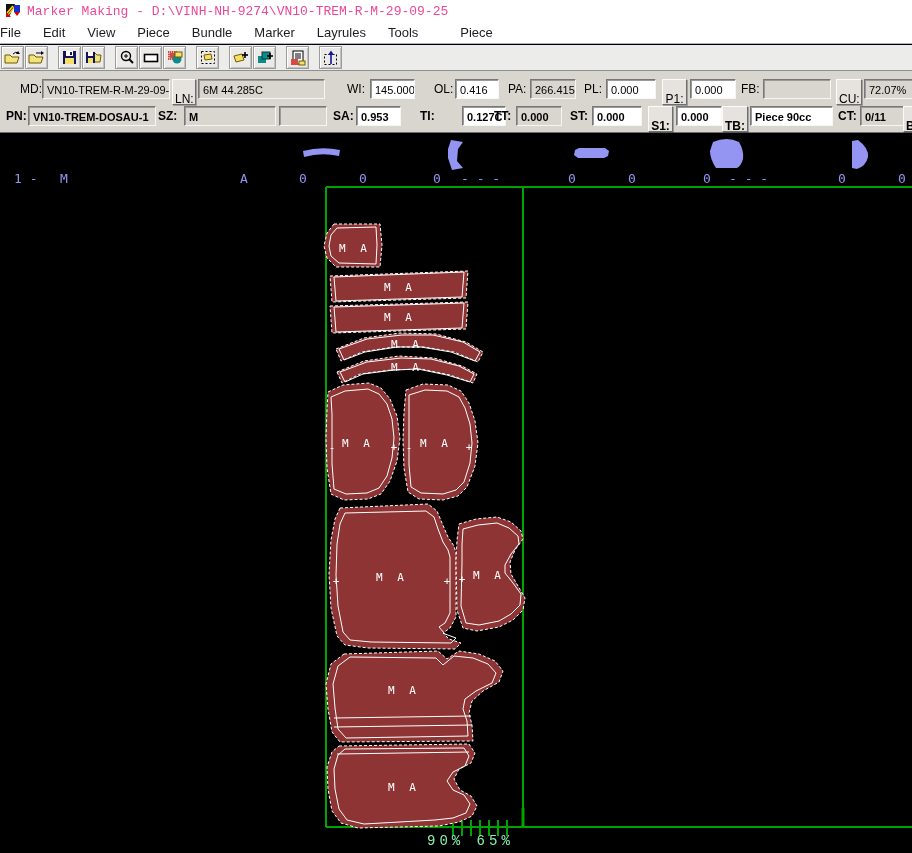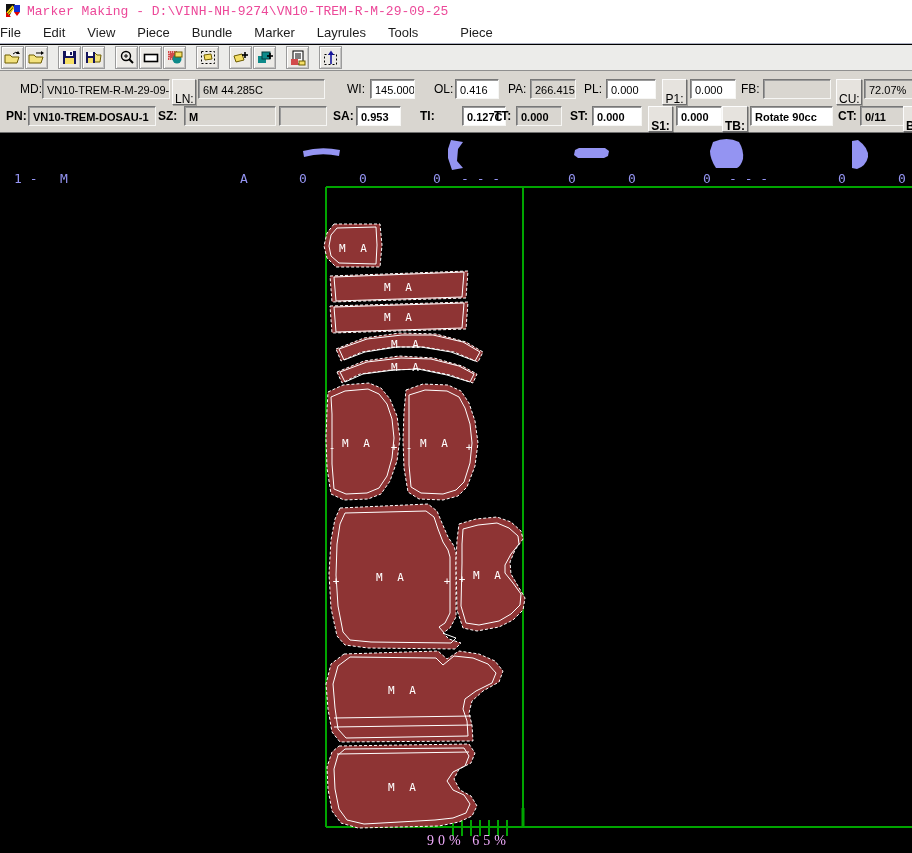--- a/index.html
+++ b/index.html
@@ -32,22 +32,22 @@
         white-space:nowrap;overflow:hidden;}
   .fbox.gray{background:#d9d6d0;}
   .fbtn{position:absolute;height:21px;font-size:12px;color:#000;background:#e6e3de;
         border:1px solid;border-color:#fcfcfc #6e6e6e #6e6e6e #fcfcfc;
         box-shadow:1px 1px 0 rgba(0,0,0,.25);padding:12px 2px;text-align:center;}
   .r1{top:8px;margin-left:14px;} .r2{top:35px;font-weight:bold;}
   
   .canvas{position:absolute;left:0;top:133px;width:912px;height:720px;background:#000;}
   .cv-txt{position:absolute;font-family:"DejaVu Sans Mono",monospace;font-size:13px;
           color:#9494f2;white-space:pre;}
-  .eff{position:absolute;left:427px;top:700px;font-family:Liberation Serif, serif;
-       font-size:14px;letter-spacing:4px;color:#f0abfc;}
+  .eff{position:absolute;left:427px;top:700px;font-family:Liberation Mono, monospace;
+       font-size:14px;letter-spacing:4px;color:#86efac;}
   svg text{font-family:"DejaVu Sans Mono",monospace;}
 </style>
 </head>
 <body>
 
 <div class="window">
 
   <div class="titlebar">
     <svg width="16" height="16" viewBox="0 0 16 16">
       <polygon points="1,1 10,1 4,14 1,14" fill="#111"></polygon>
@@ -194,21 +194,21 @@
     <span class="fbox r2" style="left:356px;width:45px">0.953</span>
     <span class="flabel r2" style="left:420px">TI:</span>
     <span class="fbox r2" style="left:462px;width:44px">0.127C</span>
     <span class="flabel r2" style="left:494px">TT:</span>
     <span class="fbox gray r2" style="left:516px;width:46px">0.000</span>
     <span class="flabel r2" style="left:570px">ST:</span>
     <span class="fbox r2" style="left:592px;width:50px">0.000</span>
     <button class="fbtn r2" style="left:648px;width:25px">S1:</button>
     <span class="fbox r2" style="left:676px;width:46px">0.000</span>
     <button class="fbtn r2" style="left:722px;width:26px">TB:</button>
-    <span class="fbox r2" style="left:750px;width:83px">Rotate 90cc</span>
+    <span class="fbox r2" style="left:750px;width:83px">Piece 90cc</span>
     <span class="flabel r2" style="left:838px">CT:</span>
     <span class="fbox gray r2" style="left:860px;width:48px">0/11</span>
     <button class="fbtn r2" style="left:903px;width:14px">B</button>
   </div>
 
   <div class="canvas">
     <svg id="marker-svg" width="912" height="720" viewBox="0 133 912 720" style="position:absolute;left:0;top:0">
         <path d="M303,151 Q321,146 340,150 L339,156 Q321,152 304,157 Z" fill="#9494f2"></path>
         <path d="M451,140 L463,142 L458,149 L457,161 L463,168 L452,170 L448,158 L448,149 Z" fill="#9494f2"></path>
         <path d="M575,150 L579,148 L605,148 L609,151 L608,156 L604,158 L578,158 L574,155 Z" fill="#9494f2"></path>

